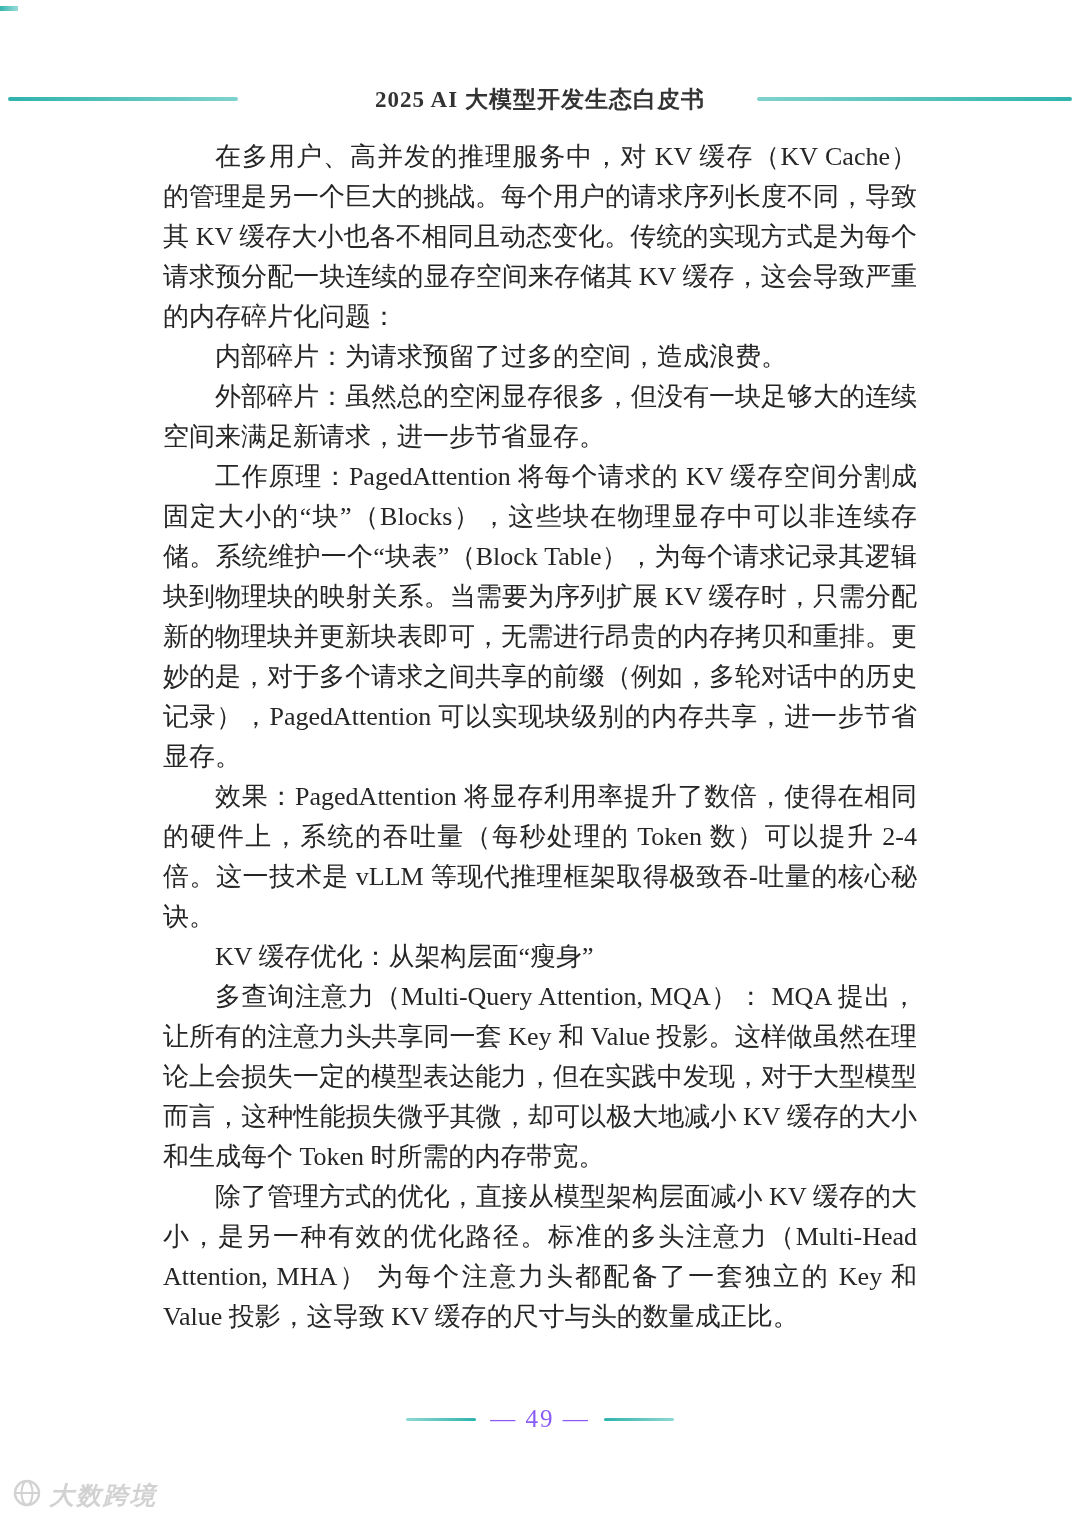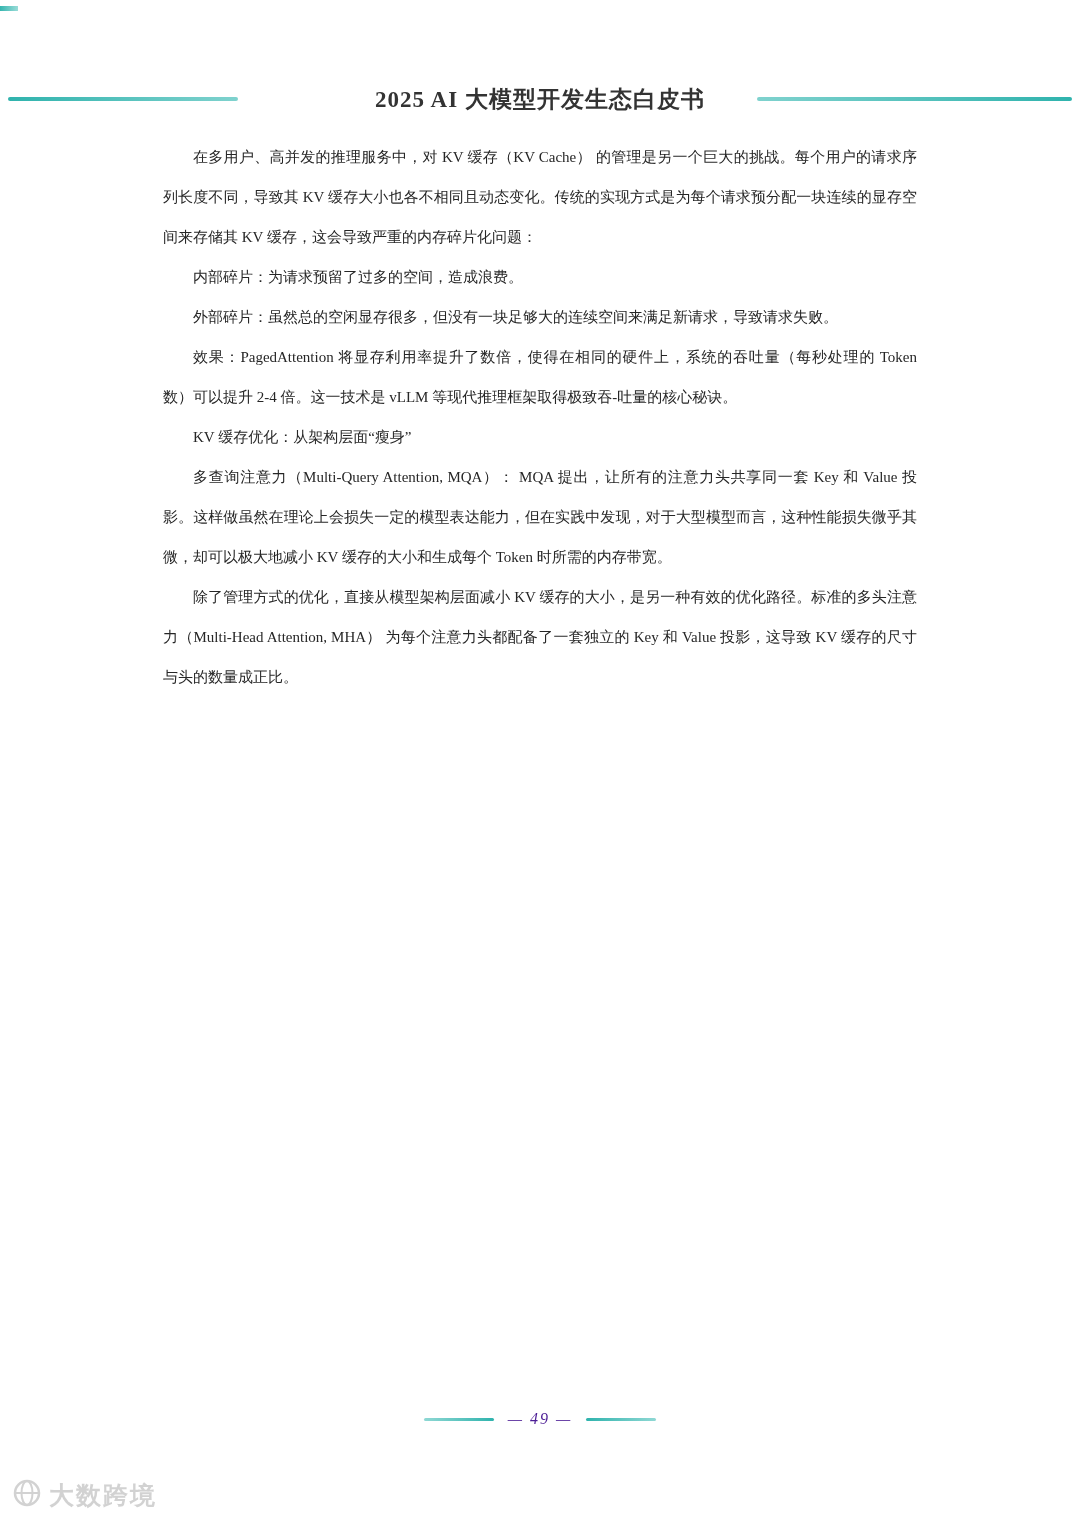--- a/index.html
+++ b/index.html
@@ -59,21 +59,21 @@
       font-size: 23px;
       letter-spacing: 1px;
       color: #333333;
     }
     
     .content {
       position: absolute;
       top: 137px;
       left: 163px;
       width: 754px;
-      font-size: 15px;
+      font-size: 26px;
       line-height: 40px;
       text-align: justify;
     }
     .content p {
       margin: 0;
       text-indent: 2em;
     }
     .content p.bold {
       font-weight: normal;
     }
@@ -94,34 +94,34 @@
       height: 3px;
       border-radius: 2px;
     }
     .footer-line.left {
       background: linear-gradient(90deg, #8fd8d4, #2fb3ad);
     }
     .footer-line.right {
       background: linear-gradient(90deg, #2fb3ad, #8fd8d4);
     }
     .footer-page {
-      font-size: 16px;
-      color: #4c1d95;
+      font-size: 25px;
+      color: #8b5cf6;
       letter-spacing: 2px;
-      font-style: italic;
     }
     
     .watermark {
       position: absolute;
       left: 12px;
       bottom: 14px;
       display: flex;
       align-items: center;
       gap: 7px;
       opacity: 0.5;
+      font-style: italic;
     }
     .watermark-text {
       font-family: "Liberation Sans", sans-serif;
       font-weight: bold;
       font-size: 25px;
       letter-spacing: 2px;
       color: #a6a6a6;
       text-shadow: 0 1px 0 #ffffff;
     }
   </style>
@@ -134,21 +134,22 @@
 
   <div class="header">
     <span class="header-line left"></span>
     <div class="header-title">2025 AI 大模型开发生态白皮书</div>
     <span class="header-line right"></span>
   </div>
 
   <div class="content">
     <p>在多用户、高并发的推理服务中，对 KV 缓存（KV Cache） 的管理是另一个巨大的挑战。每个用户的请求序列长度不同，导致其 KV 缓存大小也各不相同且动态变化。传统的实现方式是为每个请求预分配一块连续的显存空间来存储其 KV 缓存，这会导致严重的内存碎片化问题：</p>
     <p class="bold">内部碎片：为请求预留了过多的空间，造成浪费。</p>
-    <p>外部碎片：虽然总的空闲显存很多，但没有一块足够大的连续空间来满足新请求，导致请求失败。</p>
+    <p>外部碎片：虽然总的空闲显存很多，但没有一块足够大的连续空间来满足新请求，进一步节省显存。</p>
+    <p>工作原理：PagedAttention 将每个请求的 KV 缓存空间分割成固定大小的“块”（Blocks），这些块在物理显存中可以非连续存储。系统维护一个“块表”（Block Table），为每个请求记录其逻辑块到物理块的映射关系。当需要为序列扩展 KV 缓存时，只需分配新的物理块并更新块表即可，无需进行昂贵的内存拷贝和重排。更妙的是，对于多个请求之间共享的前缀（例如，多轮对话中的历史记录），PagedAttention 可以实现块级别的内存共享，进一步节省显存。</p>
     <p>效果：PagedAttention 将显存利用率提升了数倍，使得在相同的硬件上，系统的吞吐量（每秒处理的 Token 数）可以提升 2-4 倍。这一技术是 vLLM 等现代推理框架取得极致吞-吐量的核心秘诀。</p>
     <p class="bold">KV 缓存优化：从架构层面“瘦身”</p>
     <p>多查询注意力（Multi-Query Attention, MQA）： MQA 提出，让所有的注意力头共享同一套 Key 和 Value 投影。这样做虽然在理论上会损失一定的模型表达能力，但在实践中发现，对于大型模型而言，这种性能损失微乎其微，却可以极大地减小 KV 缓存的大小和生成每个 Token 时所需的内存带宽。</p>
     <p>除了管理方式的优化，直接从模型架构层面减小 KV 缓存的大小，是另一种有效的优化路径。标准的多头注意力（Multi-Head Attention, MHA） 为每个注意力头都配备了一套独立的 Key 和 Value 投影，这导致 KV 缓存的尺寸与头的数量成正比。</p>
   </div>
 
   <div class="footer">
     <span class="footer-line left"></span>
     <span class="footer-page">— 49 —</span>
     <span class="footer-line right"></span>

